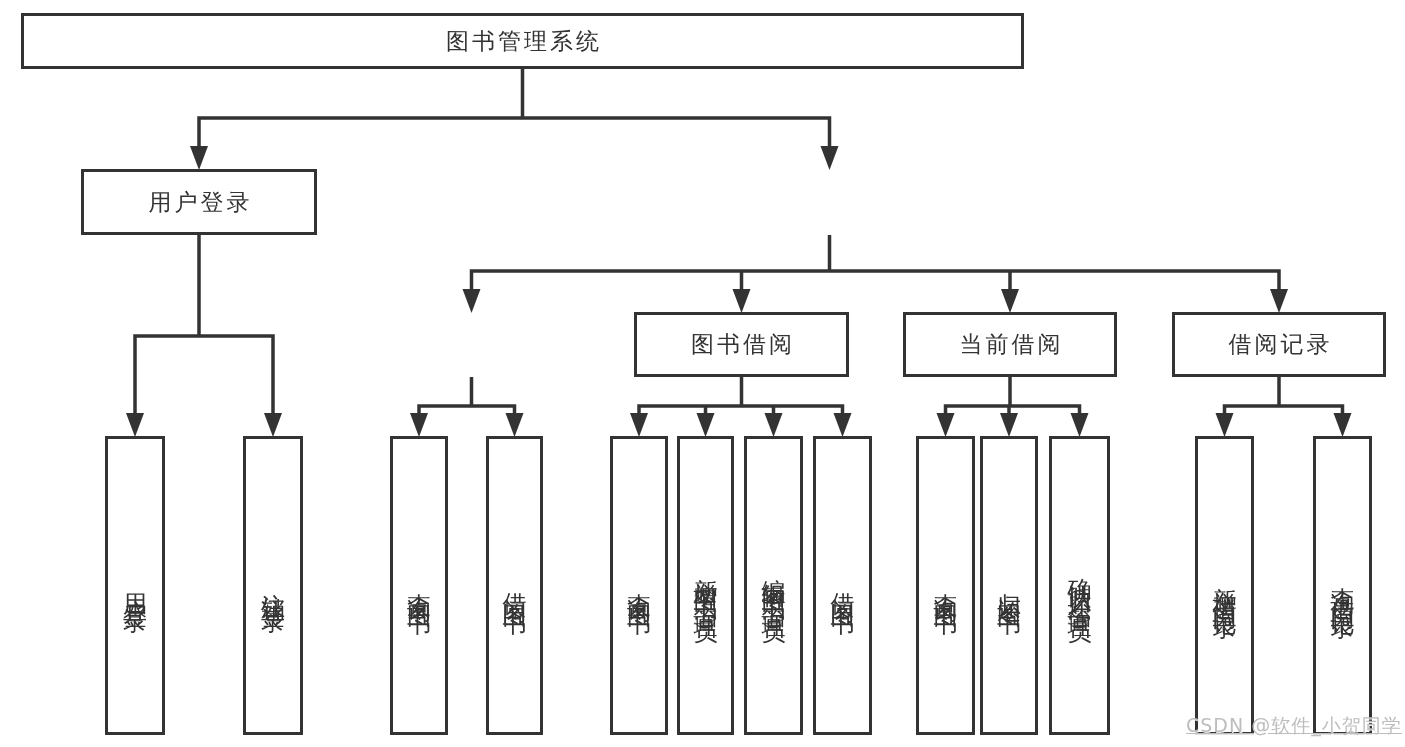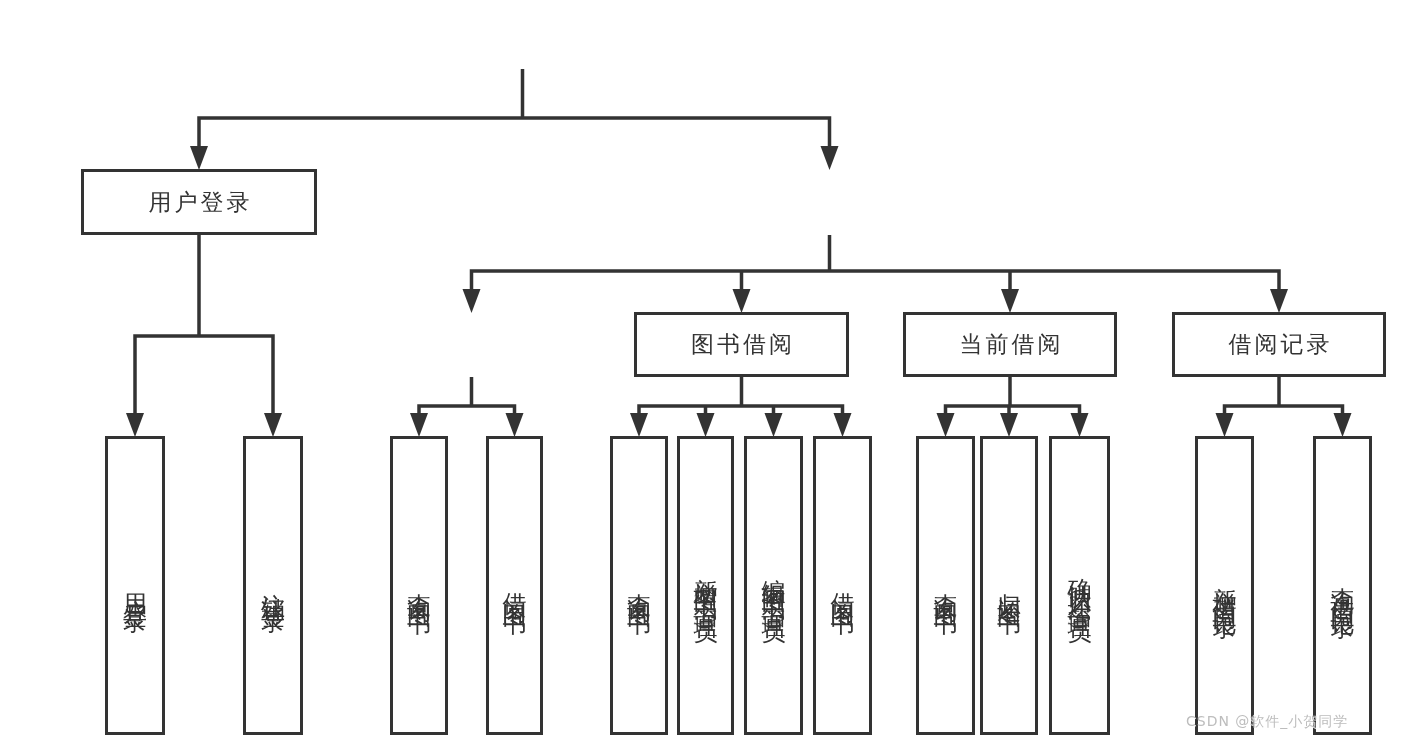--- a/index.html
+++ b/index.html
@@ -34,25 +34,26 @@
     text-orientation: mixed;
     font-size: 24px;
     letter-spacing: 6px;
     line-height: 1;
     white-space: nowrap;
   }
   .watermark {
     position: absolute;
     left: 1186px;
     top: 713px;
-    font-size: 14px;
+    font-size: 19px;
     letter-spacing: 1px;
     white-space: nowrap;
     z-index: 5;
     text-shadow: 1px 1px 0 rgba(255,255,255,0.85);
+    text-decoration: underline;
   }
 </style>
 </head>
 <body>
 
 <div id="canvas" class="canvas">
   <svg id="wires" width="1405" height="747" viewBox="0 0 1405 747" xmlns="http://www.w3.org/2000/svg">
       <path d="M522.5 69 L522.5 118 M197.25 118 L831.25 118 M199 118 L199 149 M829.5 118 L829.5 149 M829.5 235 L829.5 271 M469.75 271 L1280.75 271 M471.5 271 L471.5 292 M741.5 271 L741.5 292 M1010 271 L1010 292 M1279 271 L1279 292 M199 235 L199 336 M133.25 336 L274.75 336 M135 336 L135 416 M273 336 L273 416 M471.5 377 L471.5 406 M417.25 406 L516.25 406 M419 406 L419 416 M514.5 406 L514.5 416 M741.5 377 L741.5 406 M637.25 406 L844.25 406 M639 406 L639 416 M705.5 406 L705.5 416 M773.5 406 L773.5 416 M842.5 406 L842.5 416 M1010 377 L1010 406 M943.75 406 L1081.25 406 M945.5 406 L945.5 416 M1009 406 L1009 416 M1079.5 406 L1079.5 416 M1279 377 L1279 406 M1222.75 406 L1344.25 406 M1224.5 406 L1224.5 416 M1342.5 406 L1342.5 416 " stroke="#333333" stroke-width="3.5" fill="none"></path>
       <polygon points="190,146 208,146 199,170" fill="#333333"></polygon>
       <polygon points="820.5,146 838.5,146 829.5,170" fill="#333333"></polygon>
@@ -68,20 +69,23 @@
       <polygon points="696.5,413 714.5,413 705.5,437" fill="#333333"></polygon>
       <polygon points="764.5,413 782.5,413 773.5,437" fill="#333333"></polygon>
       <polygon points="833.5,413 851.5,413 842.5,437" fill="#333333"></polygon>
       <polygon points="936.5,413 954.5,413 945.5,437" fill="#333333"></polygon>
       <polygon points="1000,413 1018,413 1009,437" fill="#333333"></polygon>
       <polygon points="1070.5,413 1088.5,413 1079.5,437" fill="#333333"></polygon>
       <polygon points="1215.5,413 1233.5,413 1224.5,437" fill="#333333"></polygon>
       <polygon points="1333.5,413 1351.5,413 1342.5,437" fill="#333333"></polygon>
     </svg>
   <div class="watermark" style="color: rgb(189, 189, 189);">CSDN @软件_小贺同学</div>
+<div class="node h" style="left: 21px; top: 13px; width: 1003px; height: 56px; border-color: rgb(51, 51, 51); background: rgb(255, 255, 255);">
+      <span class="lbl" style="color: rgb(51, 51, 51);">图书管理系统</span>
+    </div>
     <div class="node h" style="left: 81px; top: 169px; width: 236px; height: 66px; border-color: rgb(51, 51, 51); background: rgb(255, 255, 255);">
       <span class="lbl" style="color: rgb(51, 51, 51);">用户登录</span>
     </div>
     <div class="node h" style="left: 634px; top: 312px; width: 215px; height: 65px; border-color: rgb(51, 51, 51); background: rgb(255, 255, 255);">
       <span class="lbl" style="color: rgb(51, 51, 51);">图书借阅</span>
     </div>
     <div class="node h" style="left: 903px; top: 312px; width: 214px; height: 65px; border-color: rgb(51, 51, 51); background: rgb(255, 255, 255);">
       <span class="lbl" style="color: rgb(51, 51, 51);">当前借阅</span>
     </div>
     <div class="node h" style="left: 1172px; top: 312px; width: 214px; height: 65px; border-color: rgb(51, 51, 51); background: rgb(255, 255, 255);">

